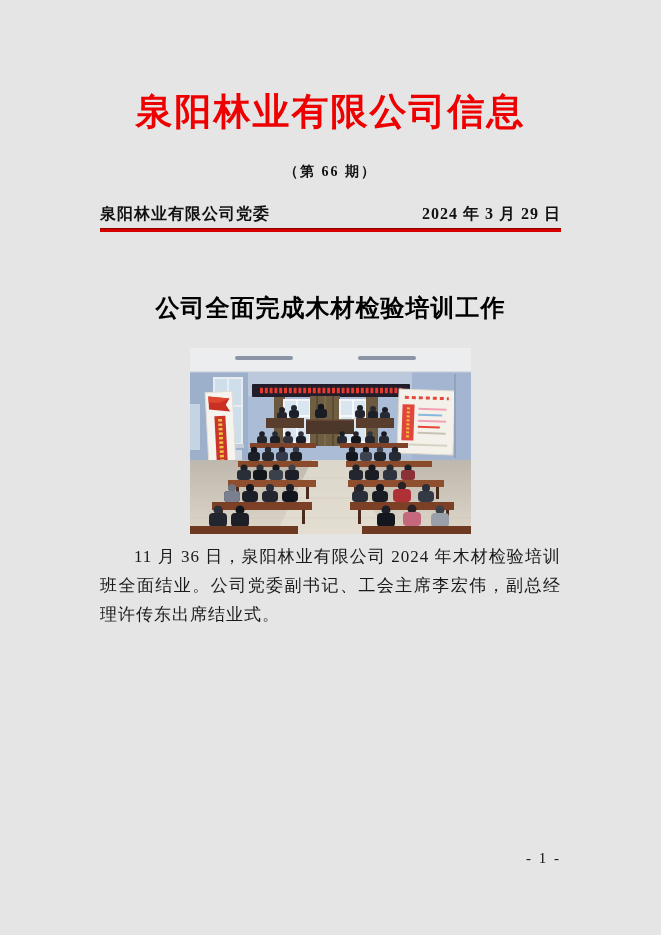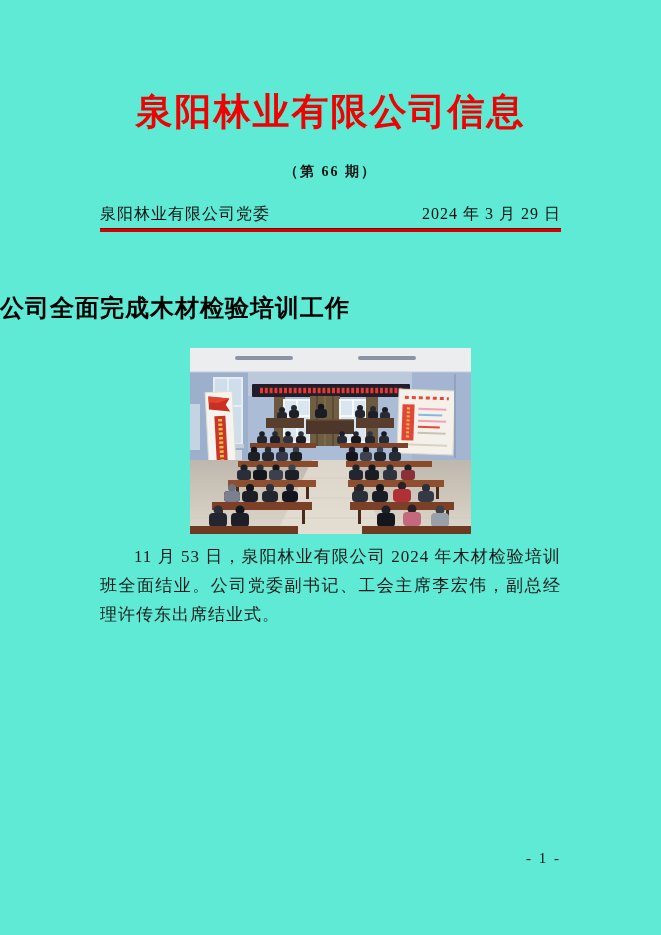--- a/index.html
+++ b/index.html
@@ -1,20 +1,20 @@
 <!DOCTYPE html>
 <html style="--masthead-red: #ee0000; --rule-red: #d40000; --body-text: #1a1a1a;"><head>
 <meta charset="utf-8">
 <style>
   html,body{margin:0;padding:0;background:#ffffff;}
   .page{
     position:relative;
     width:661px;height:935px;
     margin:0 auto;
-    background:#5eead4;
+    background:#e5e5e5;
     font-family:"Liberation Serif","DejaVu Serif",serif;
     color:#111;
     overflow:hidden;
   }
   .masthead{
     margin:88px 0 0 0;
     text-align:center;
     font-size:37px;
     font-weight:700;
     letter-spacing:2px;
@@ -28,32 +28,33 @@
     font-weight:700;
     letter-spacing:2px;
     line-height:20px;
   }
   .byline-row{
     display:flex;
     justify-content:space-between;
     align-items:baseline;
     margin:22px 100px 0 100px;
     font-size:16px;
-    font-weight:400;
+    font-weight:700;
     letter-spacing:1px;
     line-height:20px;
   }
   .red-rule{
     margin:4px 100px 0 100px;
     height:4px;
     background:var(--rule-red,#d40000);
     box-shadow:inset 0 1px 0 rgba(80,0,0,.55);
   }
   .article-title{
     margin:60px 0 0 0;
+    text-align:center;
     font-size:24px;
     font-weight:700;
     letter-spacing:1px;
     line-height:32px;
     color:#000;
   }
   .photo{
     display:block;
     width:281px;height:186px;
     margin:24px auto 0 auto;
@@ -285,18 +286,18 @@
           <rect x="213" y="164" width="18" height="14" rx="4" fill="#c4687e"></rect>
         <circle cx="250" cy="162" r="4.5" fill="#3a3f48"></circle>
           <rect x="241" y="165" width="18" height="14" rx="4" fill="#9aa0aa"></rect>
         <rect x="0" y="178" width="108" height="8" fill="#6f3a22"></rect>
         <rect x="172" y="178" width="109" height="8" fill="#6f3a22"></rect>
       </g>
     </svg>
   </figure>
 
   <div class="body-text">
-    <p>11 月 53 日，泉阳林业有限公司 2024 年木材检验培训班全面结业。公司党委副书记、工会主席李宏伟，副总经理许传东出席结业式。</p>
+    <p>11 月 36 日，泉阳林业有限公司 2024 年木材检验培训班全面结业。公司党委副书记、工会主席李宏伟，副总经理许传东出席结业式。</p>
   </div>
 
   <div class="page-number">- 1 -</div>
 
 </div>
 
 </body></html>

